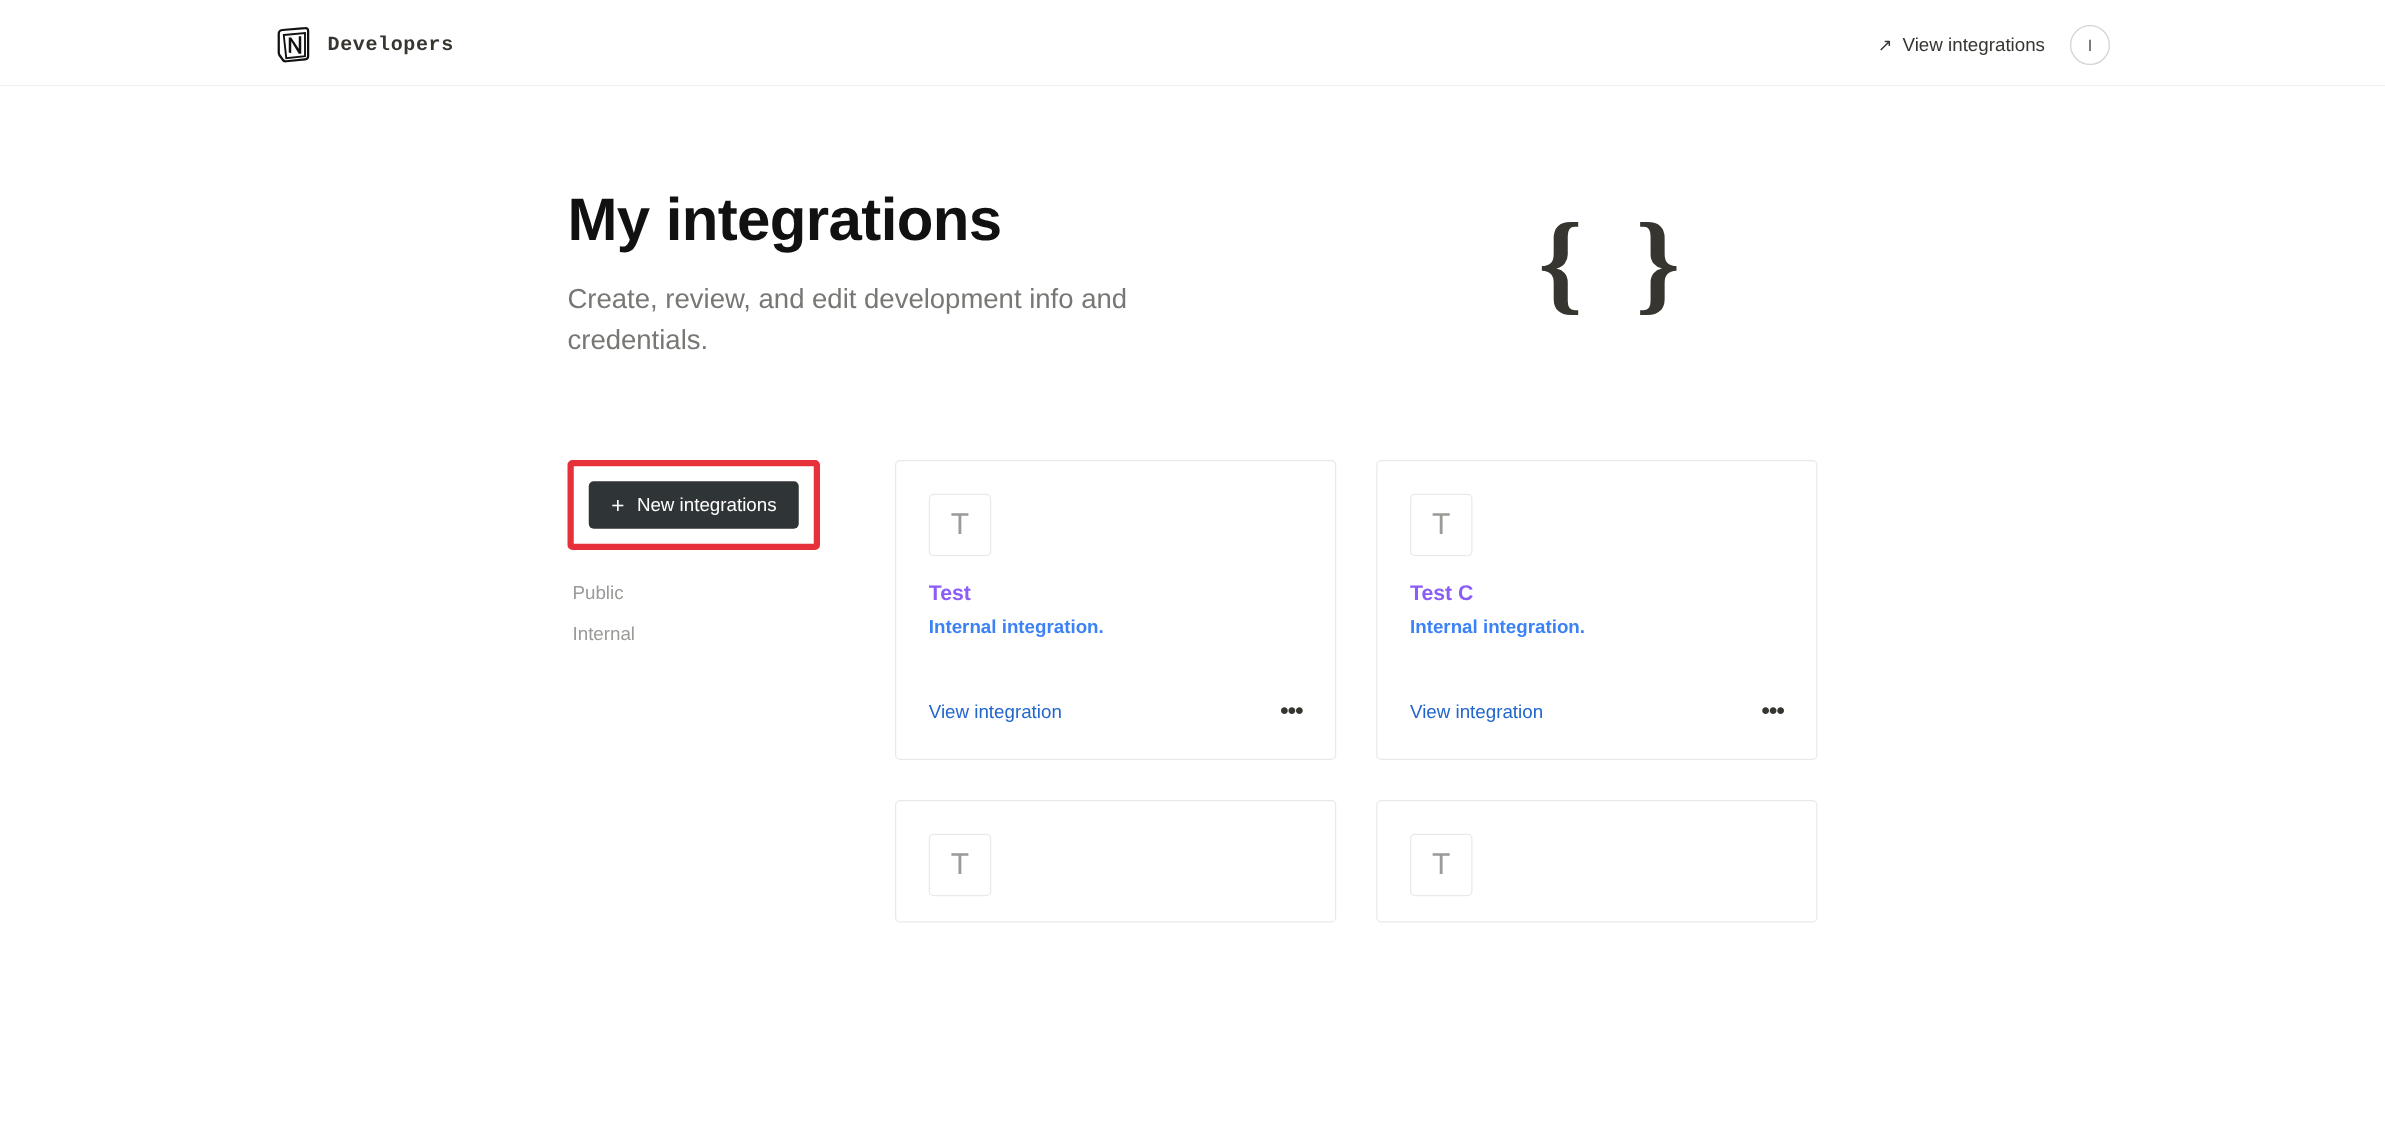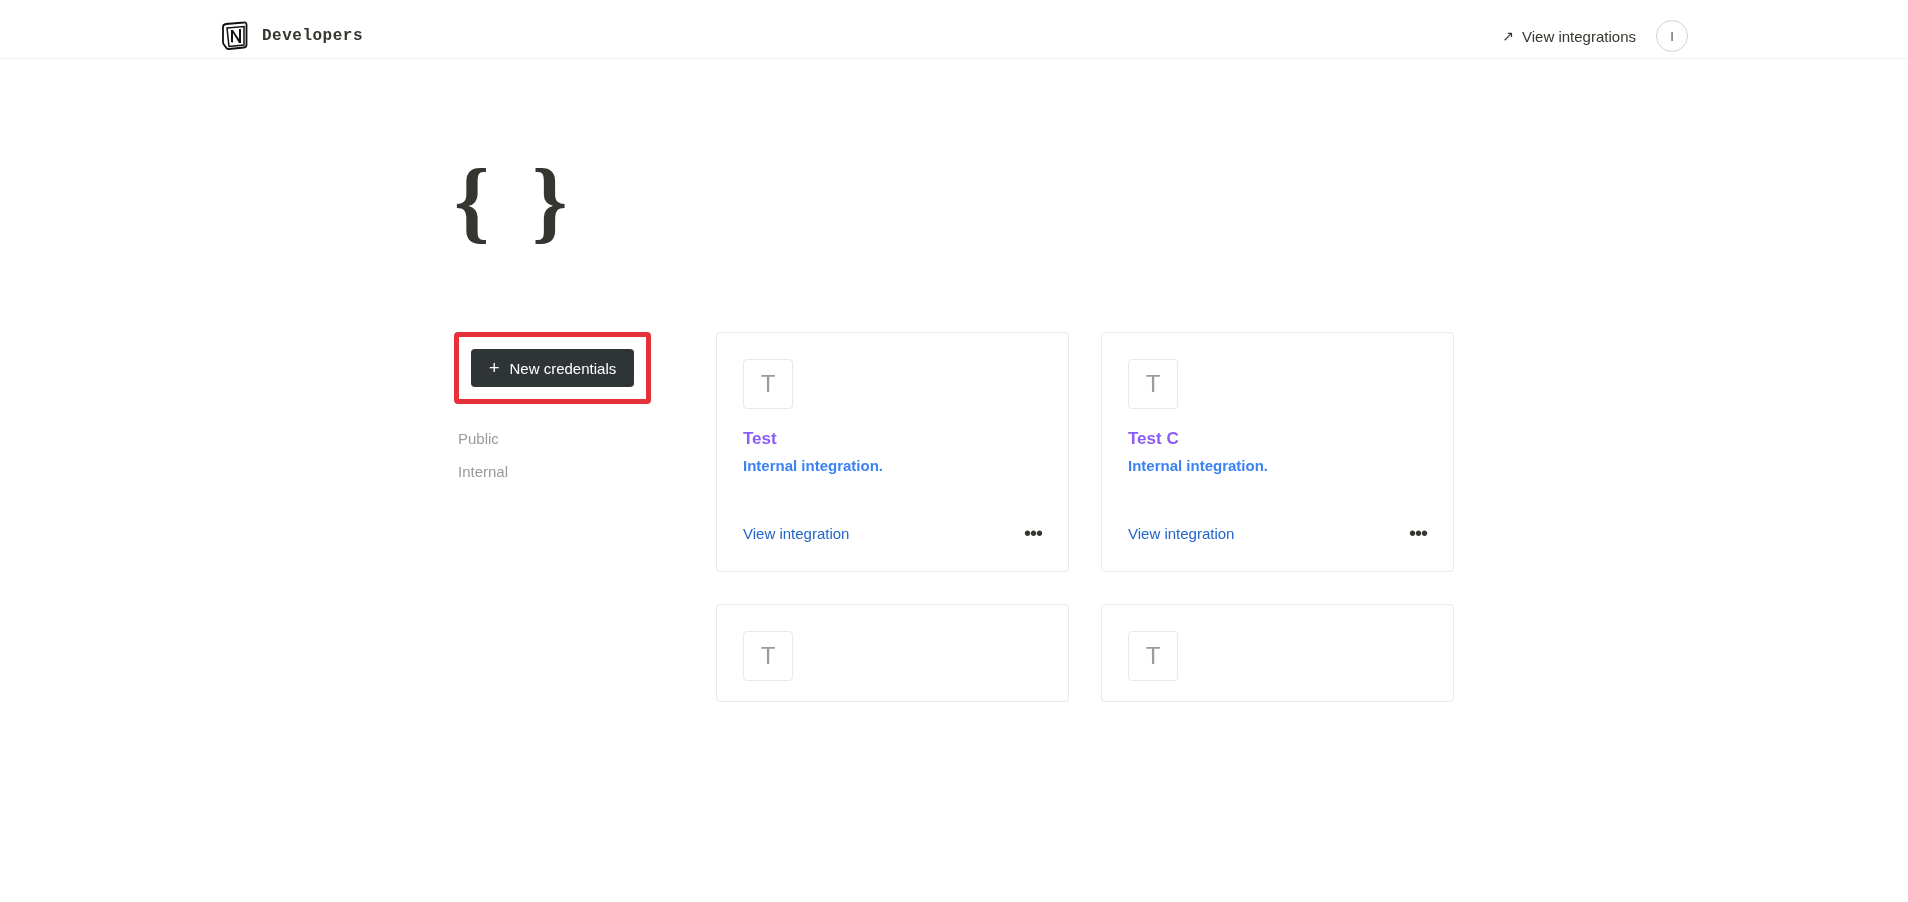--- a/index.html
+++ b/index.html
@@ -9,21 +9,21 @@
     }
     body {
       font-family: -apple-system, BlinkMacSystemFont, "Segoe UI", Helvetica, Arial, sans-serif;
       background: #ffffff;
       color: #37352f;
     }
     .header {
       display: flex;
       align-items: center;
       justify-content: space-between;
-      padding: 20px 220px 6px 220px;
+      padding: 20px 220px 16px 220px;
       border-bottom: 1px solid #f1f1f0;
     }
     .header-left {
       display: flex;
       align-items: center;
       gap: 10px;
     }
     .logo {
       width: 32px;
       height: 32px;
@@ -233,29 +233,33 @@
       <span>View integrations</span>
     </a>
     <div class="avatar">
       <span>I</span>
     </div>
   </div>
 </header>
 
 <div class="container">
   <div class="hero">
+    <div class="hero-text">
+      <h1 class="page-title">My integrations</h1>
+      <p class="page-subtitle">Create, review, and edit development info and credentials.</p>
+    </div>
     <div class="hero-graphic">{ }</div>
   </div>
 
   <div class="content">
     <aside class="sidebar">
       <div class="highlight-box">
         <button class="new-integration-btn">
           <span class="plus-icon">+</span>
-          <span>New credentials</span>
+          <span>New integrations</span>
         </button>
       </div>
       <ul class="filter-list">
         <li class="filter-item">Public</li>
         <li class="filter-item">Internal</li>
       </ul>
     </aside>
 
     <div class="cards-grid">
       <div class="card">

